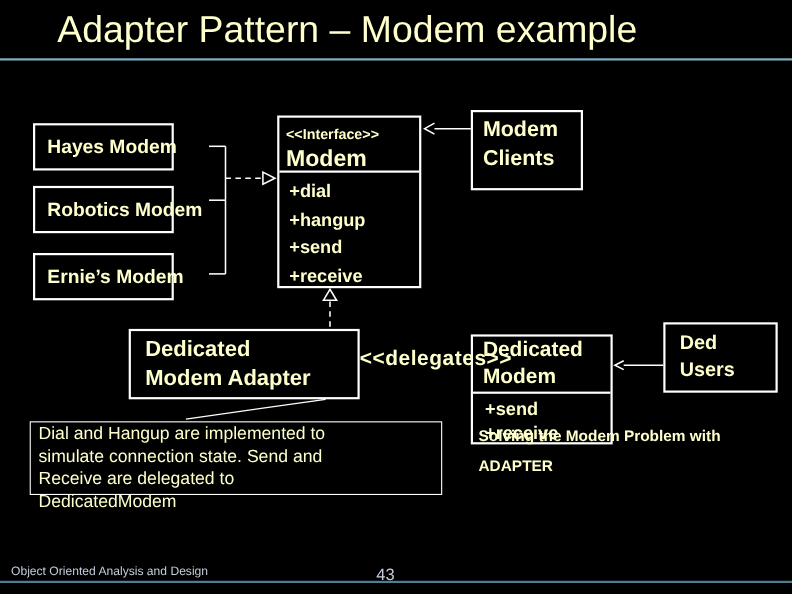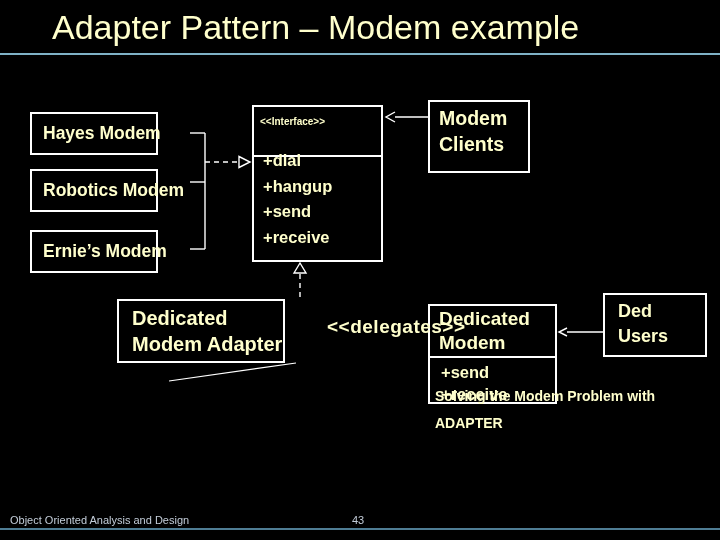--- a/index.html
+++ b/index.html
@@ -24,43 +24,43 @@
     font-size:34px;font-weight:normal;line-height:42px;
     white-space:nowrap;
     margin-left:44px;
   }
   .title-rule{left:0;top:53px;width:720px;height:2px;background:var(--title-rule);}
   .ubox{border:2px solid var(--border);box-sizing:border-box;background:var(--background);}
   .impl-box{left:30px;width:128px;height:43px;display:flex;align-items:center;}
   .impl-label{font-size:17.5px;font-weight:bold;padding-left:11px;white-space:nowrap;}
   .iface-box{left:252px;top:105px;width:131px;height:157px;}
   .iface-top{padding:4px 0 0 6px;}
-  .stereotype{font-size:10px;font-weight:bold;line-height:21px;}
+  .stereotype{font-size:13px;font-weight:bold;line-height:21px;}
   .iface-name{font-size:21px;font-weight:bold;line-height:26px;}
   .iface-divider{position:absolute;left:0;top:48px;width:100%;height:2px;background:var(--border);}
-  .iface-methods{position:absolute;left:0;top:36px;padding:5px 0 0 9px;}
+  .iface-methods{position:absolute;left:0;top:50px;padding:5px 0 0 9px;}
   .method{font-size:16.5px;font-weight:bold;line-height:25.5px;white-space:nowrap;}
   .clients-box{left:428px;top:100px;width:102px;height:73px;}
   .clients-label{font-size:19.5px;font-weight:bold;line-height:26px;padding:3px 0 0 9px;width:80px;}
   .dedmodem-box{left:428px;top:258px;width:129px;height:100px;margin-top:46px;}
   .dedmodem-name{font-size:19px;font-weight:bold;line-height:23.5px;padding:1px 0 0 9px;width:100px;}
   .dedmodem-divider{position:absolute;left:0;top:50px;width:100%;height:2px;background:var(--border);}
   .dedmodem-methods{position:absolute;left:0;top:52px;padding:3px 0 0 11px;}
   .dedmethod{font-size:16.5px;font-weight:bold;line-height:22px;white-space:nowrap;}
   .dedusers-box{left:603px;top:293px;width:104px;height:64px;}
   .dedusers-label{font-size:18px;font-weight:bold;line-height:25px;padding:4px 0 0 13px;width:70px;}
-  .adapter-box{left:117px;top:299px;width:168px;height:64px;}
+  .adapter-box{left:117px;top:299px;width:210px;height:64px;}
   .adapter-label{font-size:20px;font-weight:bold;line-height:26px;padding:4px 0 0 13px;width:165px;}
   .delegates{left:327px;top:316px;font-size:19px;font-weight:bold;letter-spacing:0.5px;white-space:nowrap;z-index:5;}
   .note-box{left:27px;top:383px;width:375px;height:67px;border:1.5px solid var(--border);box-sizing:border-box;}
   .note-text{padding:1px 0 0 7px;}
   .note-line{font-size:16px;line-height:20.5px;white-space:nowrap;}
   .caption{left:435px;top:383px;width:250px;font-size:14px;font-weight:bold;line-height:27px;}
   .footer-left{left:10px;top:514px;font-size:11px;color:var(--footer-text);}
-  .footer-page{left:352px;top:514px;font-size:11px;color:var(--footer-text);}
+  .footer-page{left:342px;top:514px;font-size:15px;color:var(--footer-text);}
   .footer-rule{left:0;top:528px;width:720px;height:2px;background:var(--footer-rule);}
   svg.wires{position:absolute;left:0;top:0;pointer-events:none;z-index:4;}
 </style>
 </head>
 <body>
 
 <div class="slide">
 
   <div class="abs title">Adapter Pattern – Modem example</div>
   <div class="abs title-rule"></div>
@@ -87,20 +87,21 @@
   <div class="abs ubox impl-box" style="top:169px;">
     <span class="impl-label">Robotics Modem</span>
   </div>
   <div class="abs ubox impl-box" style="top:230px;">
     <span class="impl-label">Ernie’s Modem</span>
   </div>
 
   <div class="abs ubox iface-box">
     <div class="iface-top">
       <div class="stereotype">&lt;&lt;Interface&gt;&gt;</div>
+      <div class="iface-name">Modem</div>
     </div>
     <div class="iface-divider"></div>
     <div class="iface-methods">
       <div class="method">+dial</div>
       <div class="method">+hangup</div>
       <div class="method">+send</div>
       <div class="method">+receive</div>
     </div>
   </div>
 
@@ -120,20 +121,28 @@
   <div class="abs ubox dedusers-box">
     <div class="dedusers-label">Ded Users</div>
   </div>
 
   <div class="abs ubox adapter-box">
     <div class="adapter-label">Dedicated Modem Adapter</div>
   </div>
 
   <div class="abs delegates">&lt;&lt;delegates&gt;&gt;</div>
 
+  <div class="abs note-box">
+    <div class="note-text">
+      <div class="note-line">Dial and Hangup are implemented to</div>
+      <div class="note-line">simulate connection state. Send and</div>
+      <div class="note-line">Receive are delegated to</div>
+      <div class="note-line">DedicatedModem</div>
+    </div>
+  </div>
 
   <div class="abs caption">Solving the Modem Problem with ADAPTER</div>
 
   <div class="abs footer-left">Object Oriented Analysis and Design</div>
   <div class="abs footer-page">43</div>
   <div class="abs footer-rule"></div>
 
 </div>
 
 </body></html>

